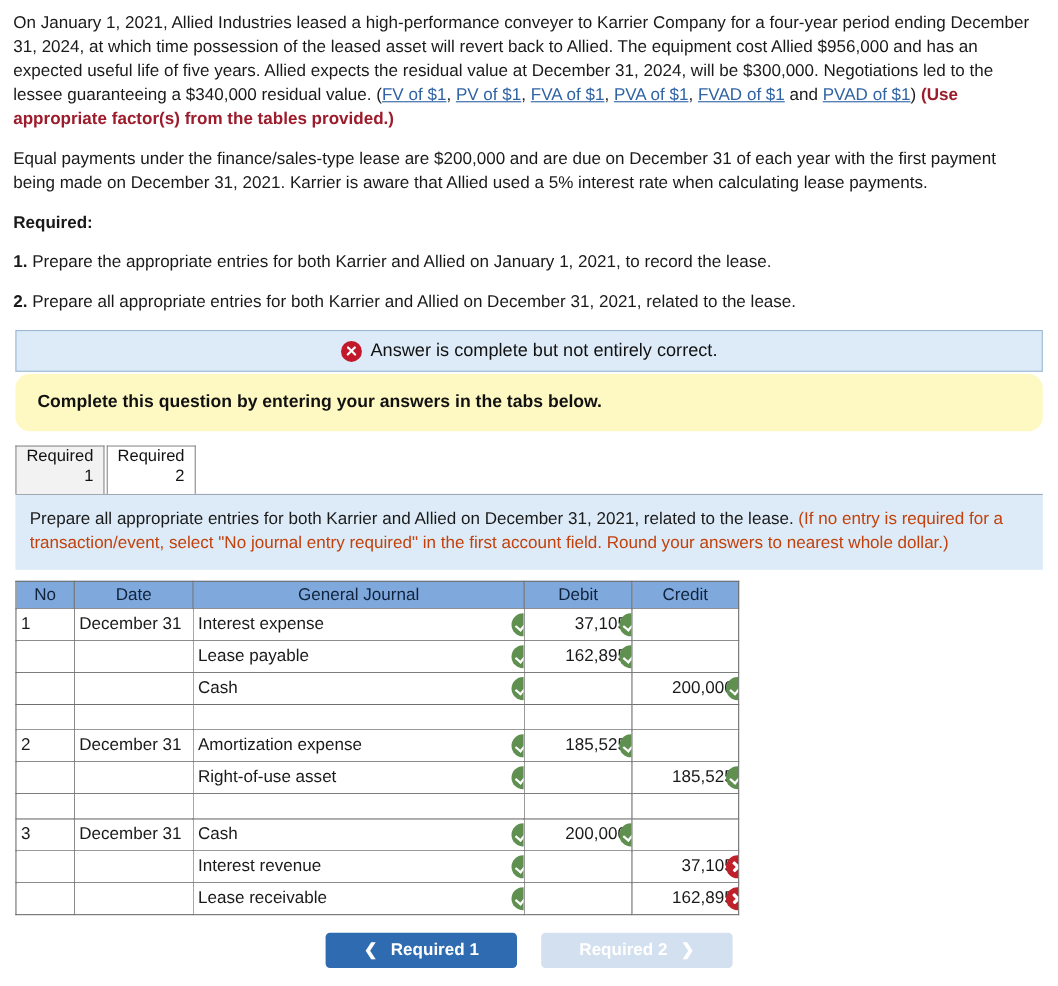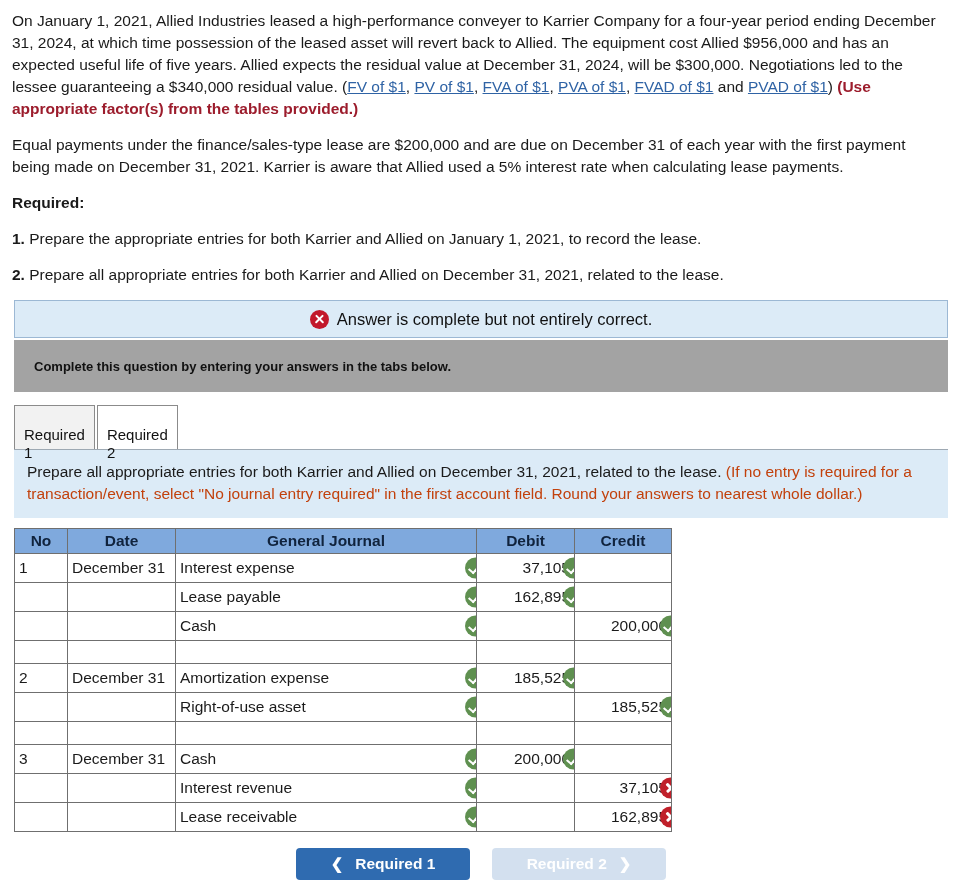--- a/index.html
+++ b/index.html
@@ -76,46 +76,47 @@
     height: 2.4px;
     background: #ffffff;
     border-radius: 1px;
   }
   .xicon::before { transform: rotate(45deg); }
   .xicon::after  { transform: rotate(-45deg); }
 
   
   .greybar {
     margin: 2px 14px 0 14px;
-    background: #a3a3a3;
+    background: #fef9c3;
     height: 52px;
     display: flex;
     align-items: center;
     padding-left: 20px;
     font-weight: bold;
-    font-size: 13px;
+    font-size: 16px;
     color: #111;
     box-sizing: border-box;
+    border-radius: 13px;
   }
 
   
   .tabstrip {
     margin: 11px 14px 0 14px;
     display: flex;
     align-items: flex-end;
     border-bottom: 1px solid #9ea9b3;
     height: 46px;
   }
   .tab {
     border: 1px solid #8b8b8b;
     border-bottom: none;
-    padding: 20px 9px 3px 9px;
+    padding: 0 9px 3px 9px;
     font-size: 15px;
     line-height: 1.22;
-    text-align: left;
+    text-align: right;
     background: #f2f2f2;
     color: #111;
     height: 44px;
     box-sizing: border-box;
     white-space: pre-line;
   }
   .tab.active {
     background: #ffffff;
     position: relative;
     z-index: 2;
@@ -140,21 +141,21 @@
   table.journal {
     border-collapse: collapse;
     table-layout: fixed;
     width: 657px;
     font-size: 15.5px;
   }
   table.journal th {
     background: #7fa9dd;
     border: 1px solid #6f6f6f;
     color: #10233d;
-    font-weight: bold;
+    font-weight: normal;
     height: 24px;
     padding: 0 4px;
     text-align: center;
     font-size: 15.5px;
   }
   table.journal td {
     border: 1px solid #6f6f6f;
     height: 28px;
     padding: 0 4px;
     background: #ffffff;

